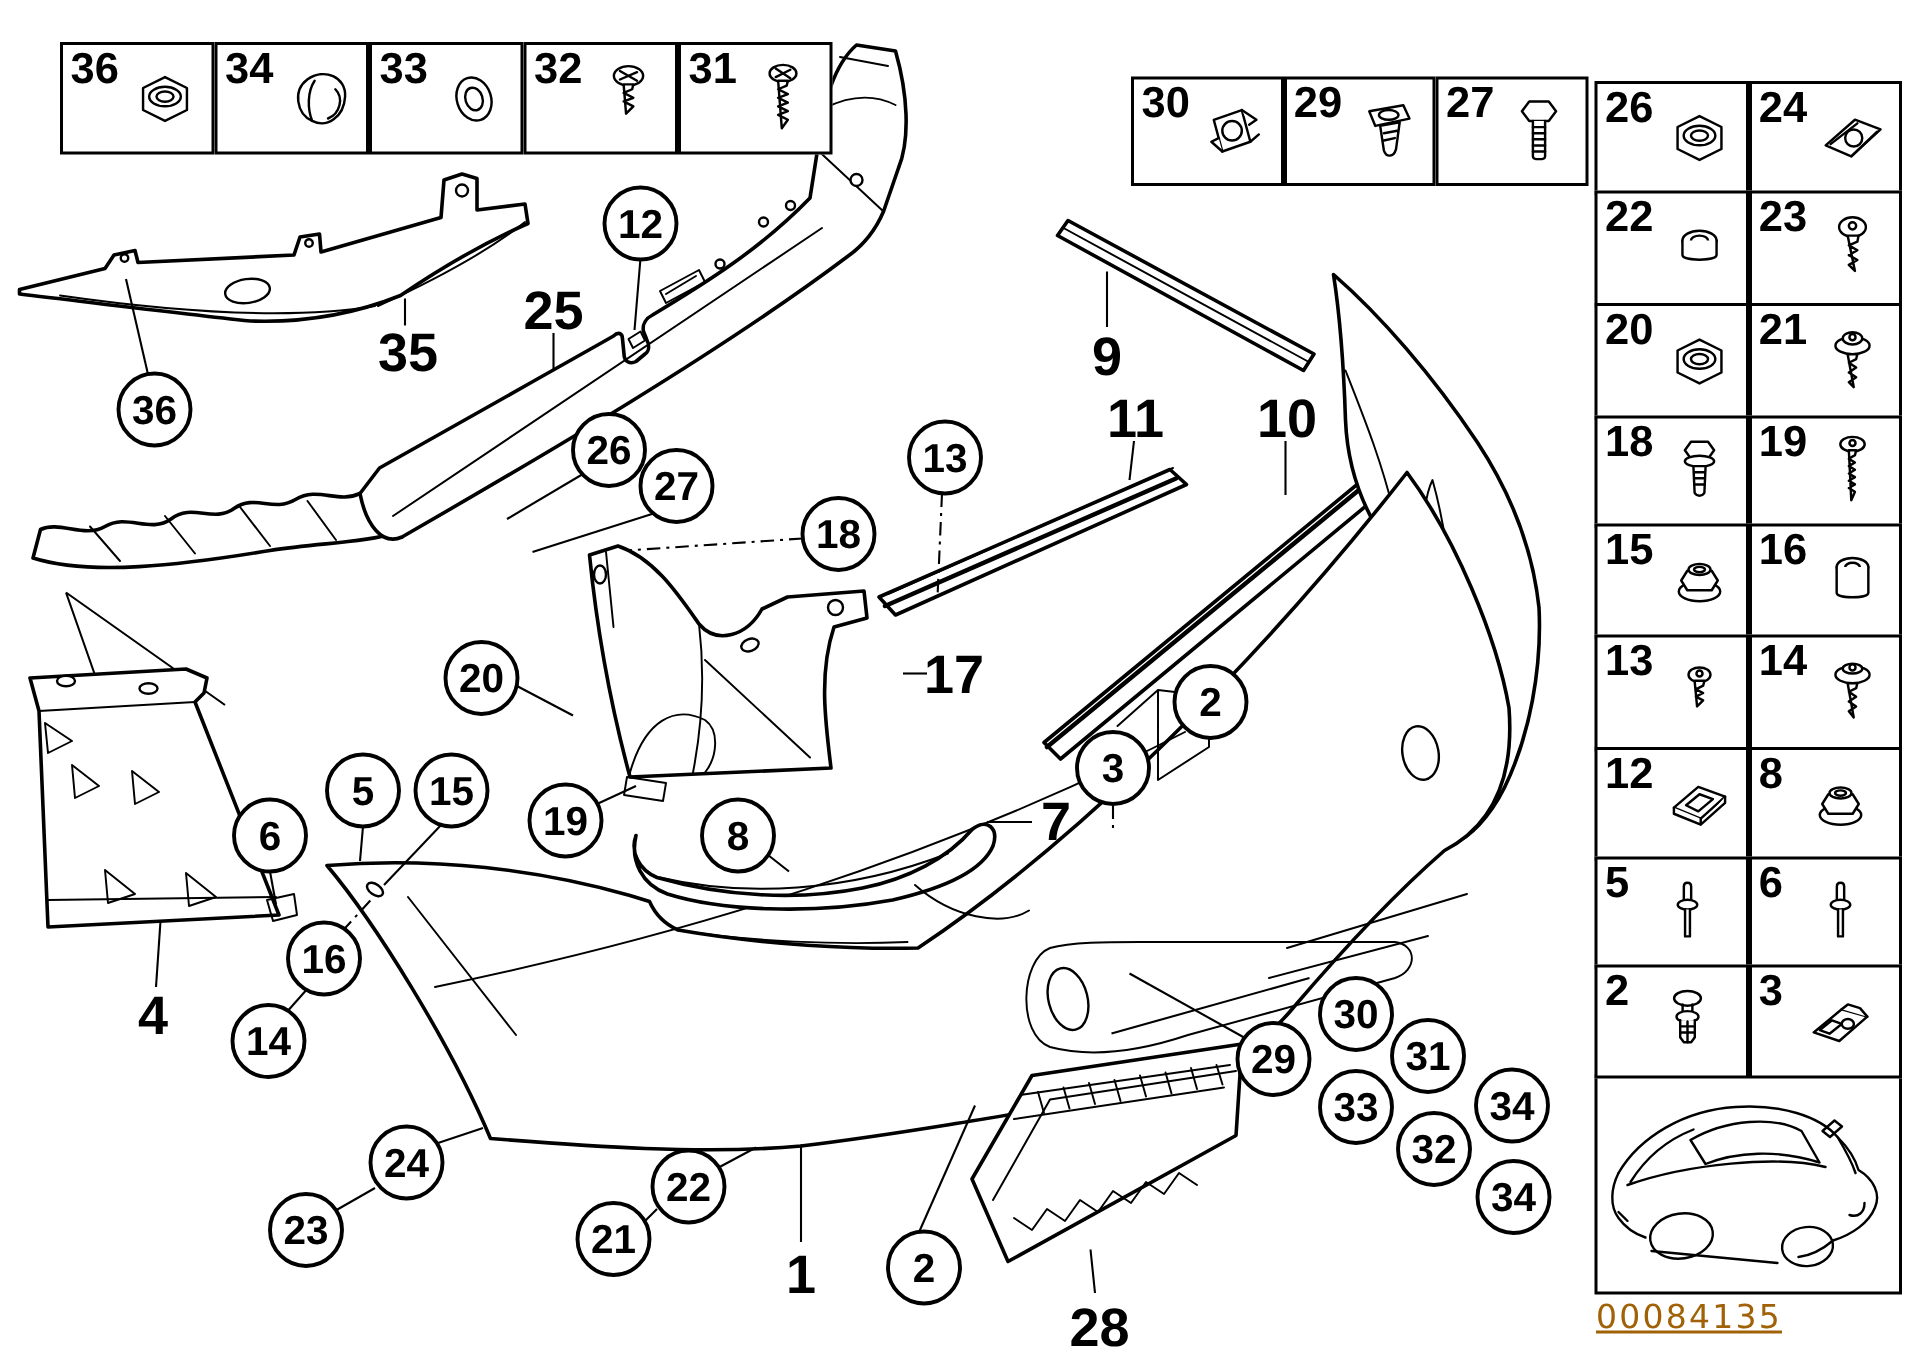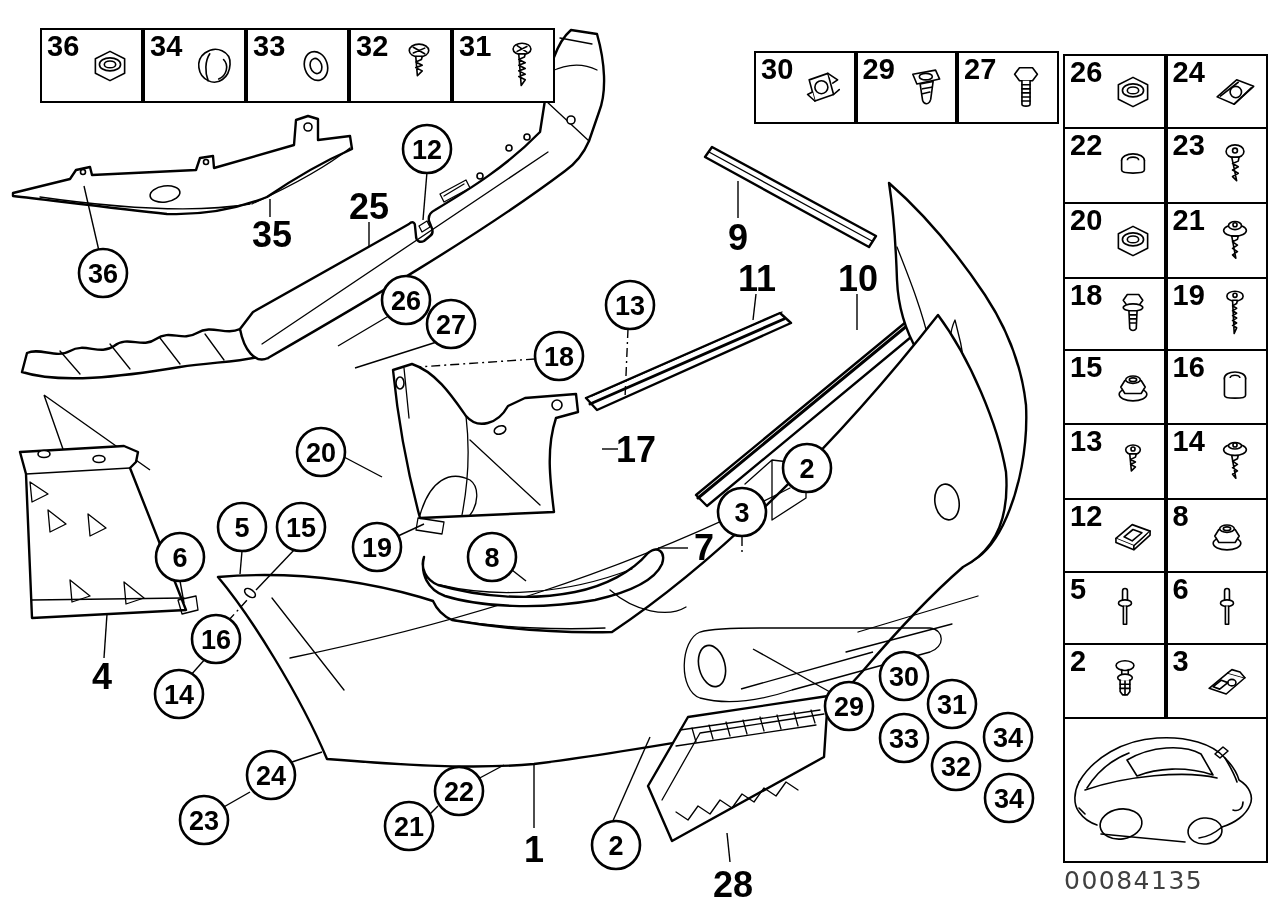--- a/index.html
+++ b/index.html
@@ -6,22 +6,22 @@
   .stage{position:relative;width:1288px;height:910px;background:#fff;overflow:hidden;
          font-family:"Liberation Sans",sans-serif;color:#000;}
   .stage *{box-sizing:border-box;}
   svg{display:block;}
   .main-svg{position:absolute;left:0;top:0;}
   .legend-cell{position:absolute;background:#fff;border:2.5px solid #000;display:flex;align-items:center;}
   .legend-ref{font-weight:bold;font-size:29px;line-height:1;padding:2px 0 0 5px;align-self:flex-start;}
   .legend-ico{flex:1;display:flex;align-items:center;justify-content:center;}
   .legend-ico svg{width:52px;height:56px;}
   .car-box{position:absolute;background:#fff;border:2.5px solid #000;}
-  .fig-code{position:absolute;font-family:"DejaVu Sans",sans-serif;font-size:25px;
-            letter-spacing:1.5px;color:#404040;}
+  .fig-code{position:absolute;font-family:"DejaVu Sans",sans-serif;font-size:22px;
+            letter-spacing:1.5px;color:#a16207;text-decoration:underline;}
   .co-circle{fill:#fff;stroke:#000;stroke-width:2.6;}
   .co-num{font-family:"Liberation Sans",sans-serif;font-weight:bold;font-size:27px;fill:#000;
           text-anchor:middle;}
   .plain-num{font-family:"Liberation Sans",sans-serif;font-weight:bold;font-size:36px;fill:#000;
           text-anchor:middle;}
   .part{fill:#fff;stroke:#000;stroke-width:2.4;stroke-linejoin:round;stroke-linecap:round;}
   .det{fill:none;stroke:#000;stroke-width:1.3;stroke-linejoin:round;stroke-linecap:round;}
   .thick{fill:none;stroke:#000;stroke-width:3;stroke-linecap:round;}
   .leader{fill:none;stroke:#000;stroke-width:1.4;}
   .leader.dash{stroke-dasharray:9 4 2 4;}

